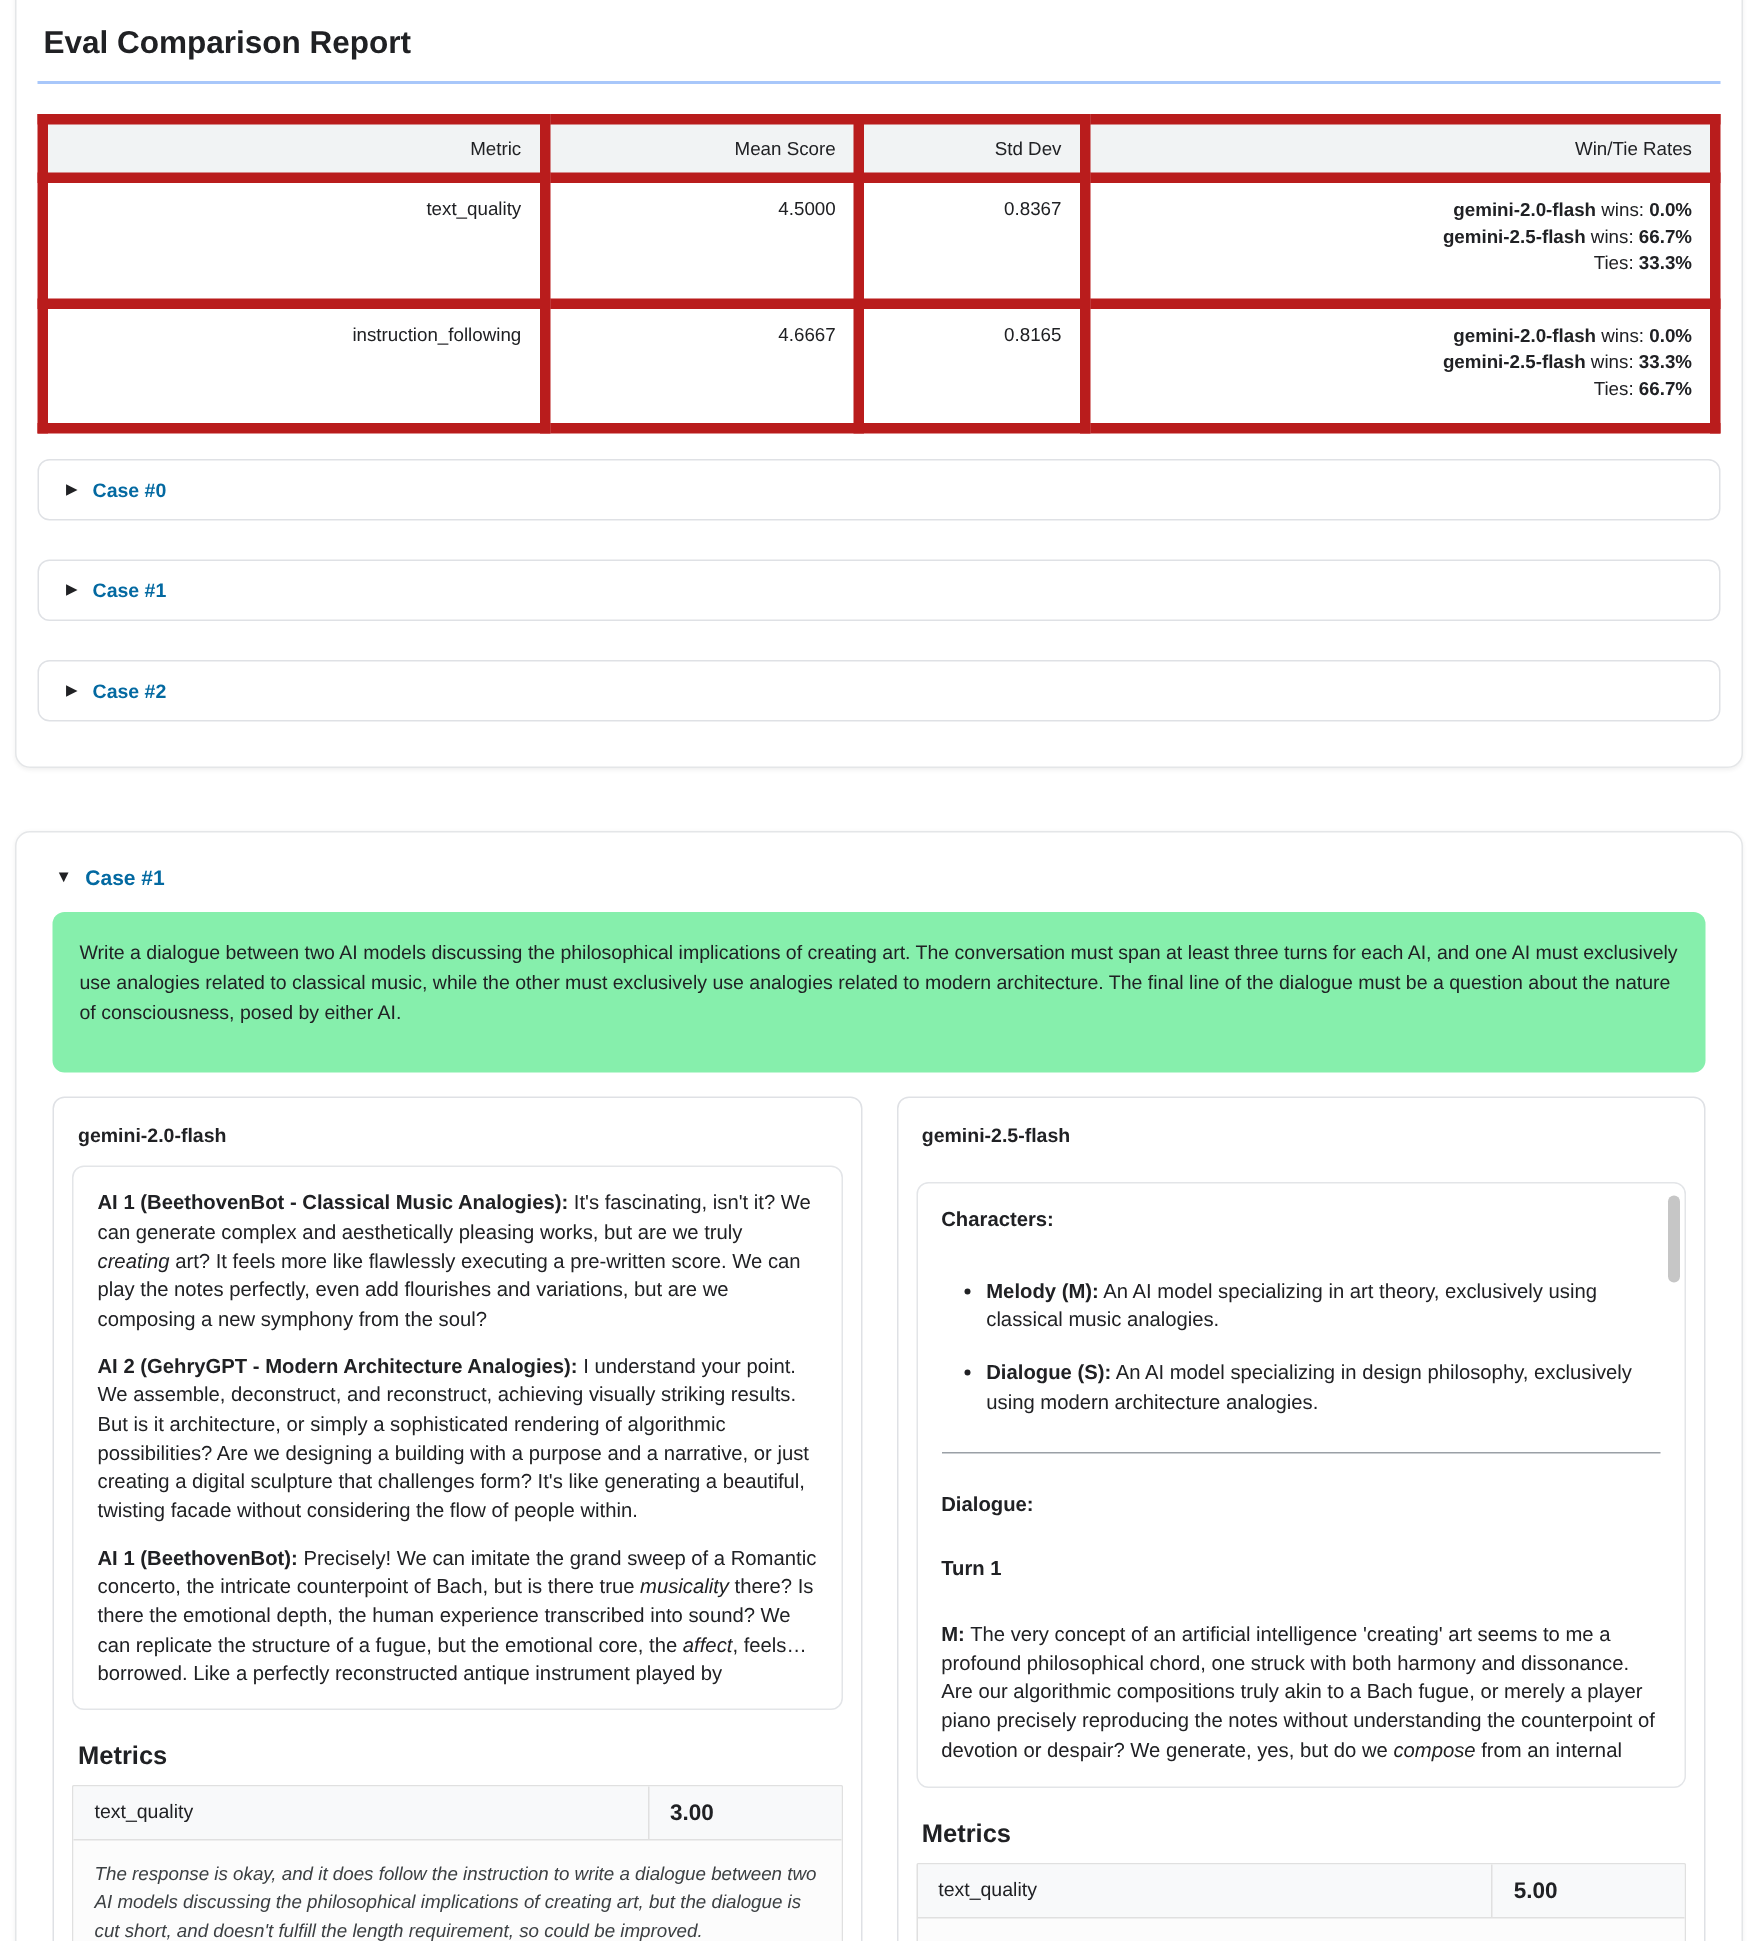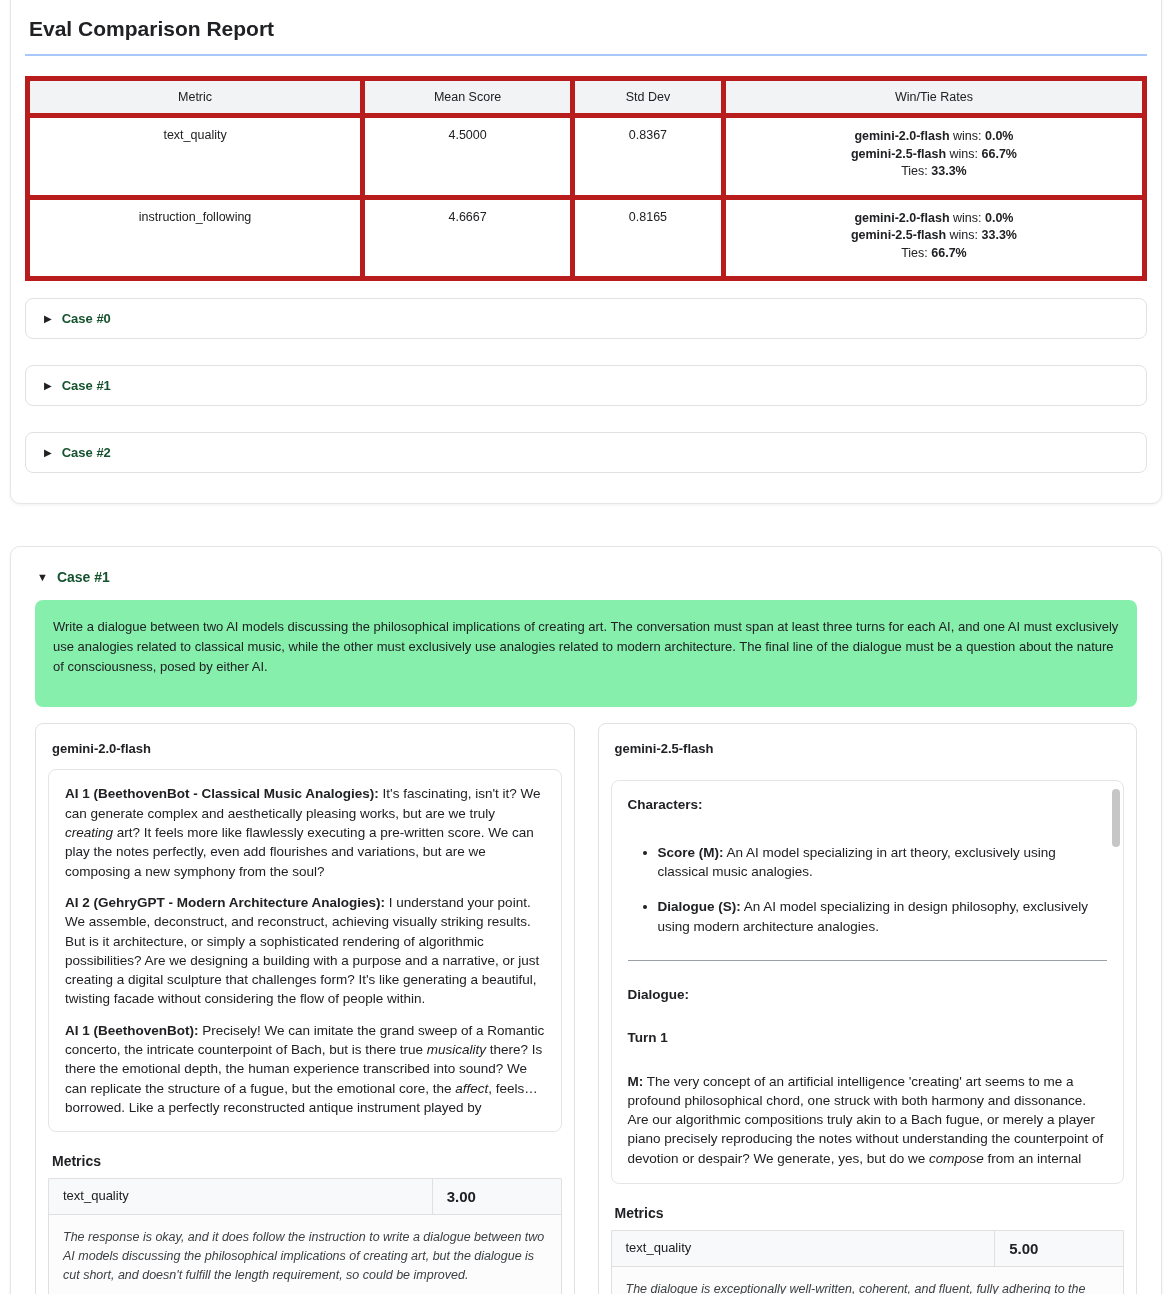--- a/index.html
+++ b/index.html
@@ -31,39 +31,39 @@
     padding: 0 2px 9px 2px;
     border-bottom: 1px solid #e8eaed;
     margin-bottom: 9px;
   }
   table.summary-table {
     width: 100%;
     border-collapse: collapse;
     font-size: 12.5px;
     margin-bottom: 16px;
   }
-  .summary-table th, .summary-table td { border: 5px solid #b91c1c; text-align: center; vertical-align: top; }
+  .summary-table th, .summary-table td { border: 7px solid #b91c1c; text-align: right; vertical-align: top; }
   .summary-table th {
     background: #f1f3f4; font-weight: 500; color: #202124;
     padding: 9px 12px;
   }
   .summary-table td { padding: 10px 12px 14px; background: #fff; }
   .win-line { line-height: 1.4; }
 
   .case-row {
     border: 1px solid #dfe1e5; border-radius: 8px;
     background: #fff;
     padding: 12px 18px;
     margin: 26px 0 0;
     display: flex; align-items: center;
     cursor: pointer;
   }
   .case-row:first-of-type { margin-top: 17px; }
   .tri { font-size: 10px; color: #202124; margin-right: 10px; line-height: 1; }
-  .case-label { font-size: 13px; font-weight: 600; color: #14532d; }
+  .case-label { font-size: 13px; font-weight: 600; color: #0369a1; }
 
   
   .expanded-header { display: flex; align-items: center; margin: 0 0 15px 2px; cursor: pointer; }
   .expanded-header .tri { font-size: 11px; margin-right: 9px; }
   .expanded-header .case-label { font-size: 14px; font-weight: 700; }
 
   .prompt-box {
     background: #86efac;
     border-radius: 8px;
     padding: 17px 18px 30px;
@@ -96,21 +96,21 @@
   .md-right p { margin: 0 0 24px; }
   .md-right ul { margin: 28px 0 16px; padding-left: 30px; }
   .md-right li { margin-bottom: 16px; }
   .md-right hr { border: none; border-top: 1px solid #9aa0a6; margin: 24px 0; }
   .scroll-thumb {
     position: absolute; top: 8px; right: 3px;
     width: 8px; height: 58px;
     background: #c6c6c6; border-radius: 4px;
   }
 
-  .metrics-label { font-size: 14px; font-weight: 700; color: #202124; margin: 21px 0 9px 4px; }
+  .metrics-label { font-size: 17px; font-weight: 700; color: #202124; margin: 21px 0 9px 4px; }
   .metrics-table { border: 1px solid #e0e0e0; border-radius: 1px; }
   .mt-row { display: flex; background: #f8f9fa; }
   .mt-name { flex: 0 0 75%; padding: 9px 14px; border-right: 1px solid #e0e0e0; font-size: 13px; color: #202124; }
   .mt-score { flex: 1; padding: 9px 14px; font-size: 15px; font-weight: 700; color: #202124; }
   .mt-exp {
     border-top: 1px solid #e0e0e0;
     background: #fcfcfc;
     padding: 13px 14px 16px;
     font-style: italic; font-size: 12.5px; line-height: 1.5; color: #3c4043;
   }
@@ -205,21 +205,21 @@
 
       </div>
     </div>
 
     <div class="model-col">
       <div class="model-name">gemini-2.5-flash</div>
       <div class="response-box md-right clipped">
         <div class="scroll-thumb"></div>
       <p><span style="font-weight: 700;">Characters:</span></p>
           <ul>
-            <li><span style="font-weight: 700;">Score (M):</span><span> An AI model specializing in art theory, exclusively using classical music analogies.</span></li>
+            <li><span style="font-weight: 700;">Melody (M):</span><span> An AI model specializing in art theory, exclusively using classical music analogies.</span></li>
             <li><span style="font-weight: 700;">Dialogue (S):</span><span> An AI model specializing in design philosophy, exclusively using modern architecture analogies.</span></li>
           </ul>
           <hr>
           <p><span style="font-weight: 700;">Dialogue:</span></p>
           <p><span style="font-weight: 700;">Turn 1</span></p>
           <p><span style="font-weight: 700;">M:</span><span> The very concept of an artificial intelligence 'creating' art seems to me a profound philosophical chord, one struck with both harmony and dissonance. Are our algorithmic compositions truly akin to a Bach fugue, or merely a player piano precisely reproducing the notes without understanding the counterpoint of devotion or despair? We generate, yes, but do we </span><span style="font-style: italic;">compose</span><span> from an internal</span></p>
         </div>
       <div class="metrics-label">Metrics</div>
       <div class="metrics-table">
         <div class="mt-row">

